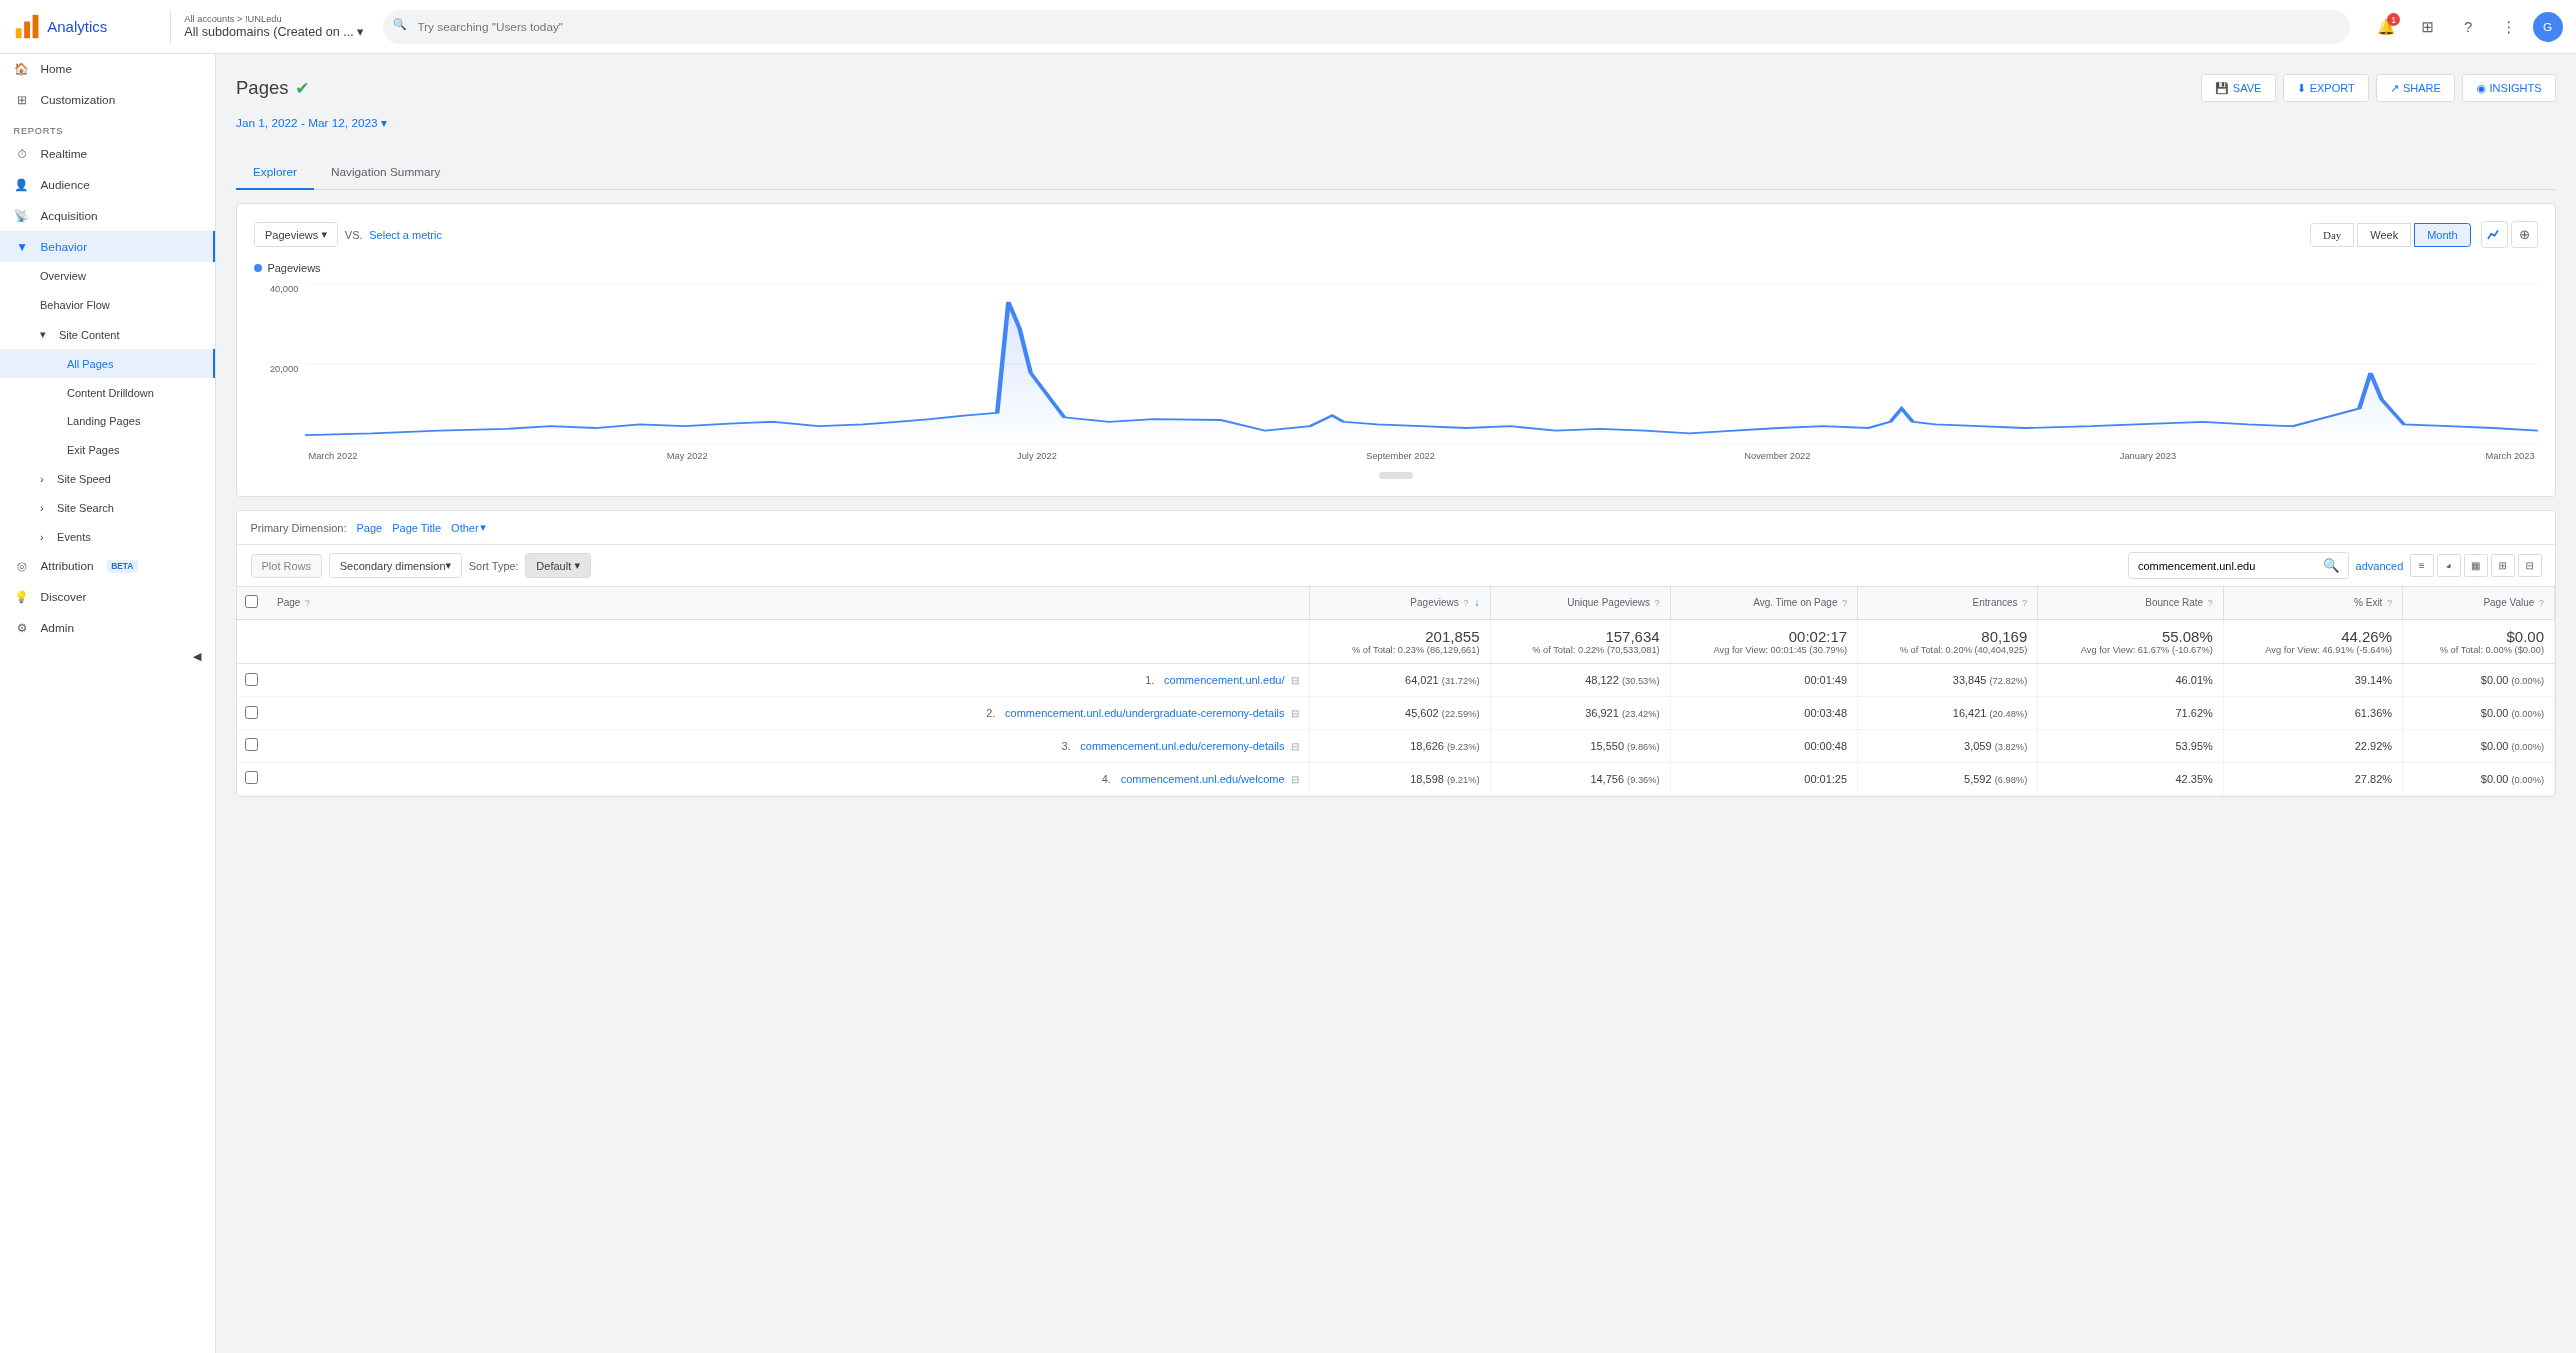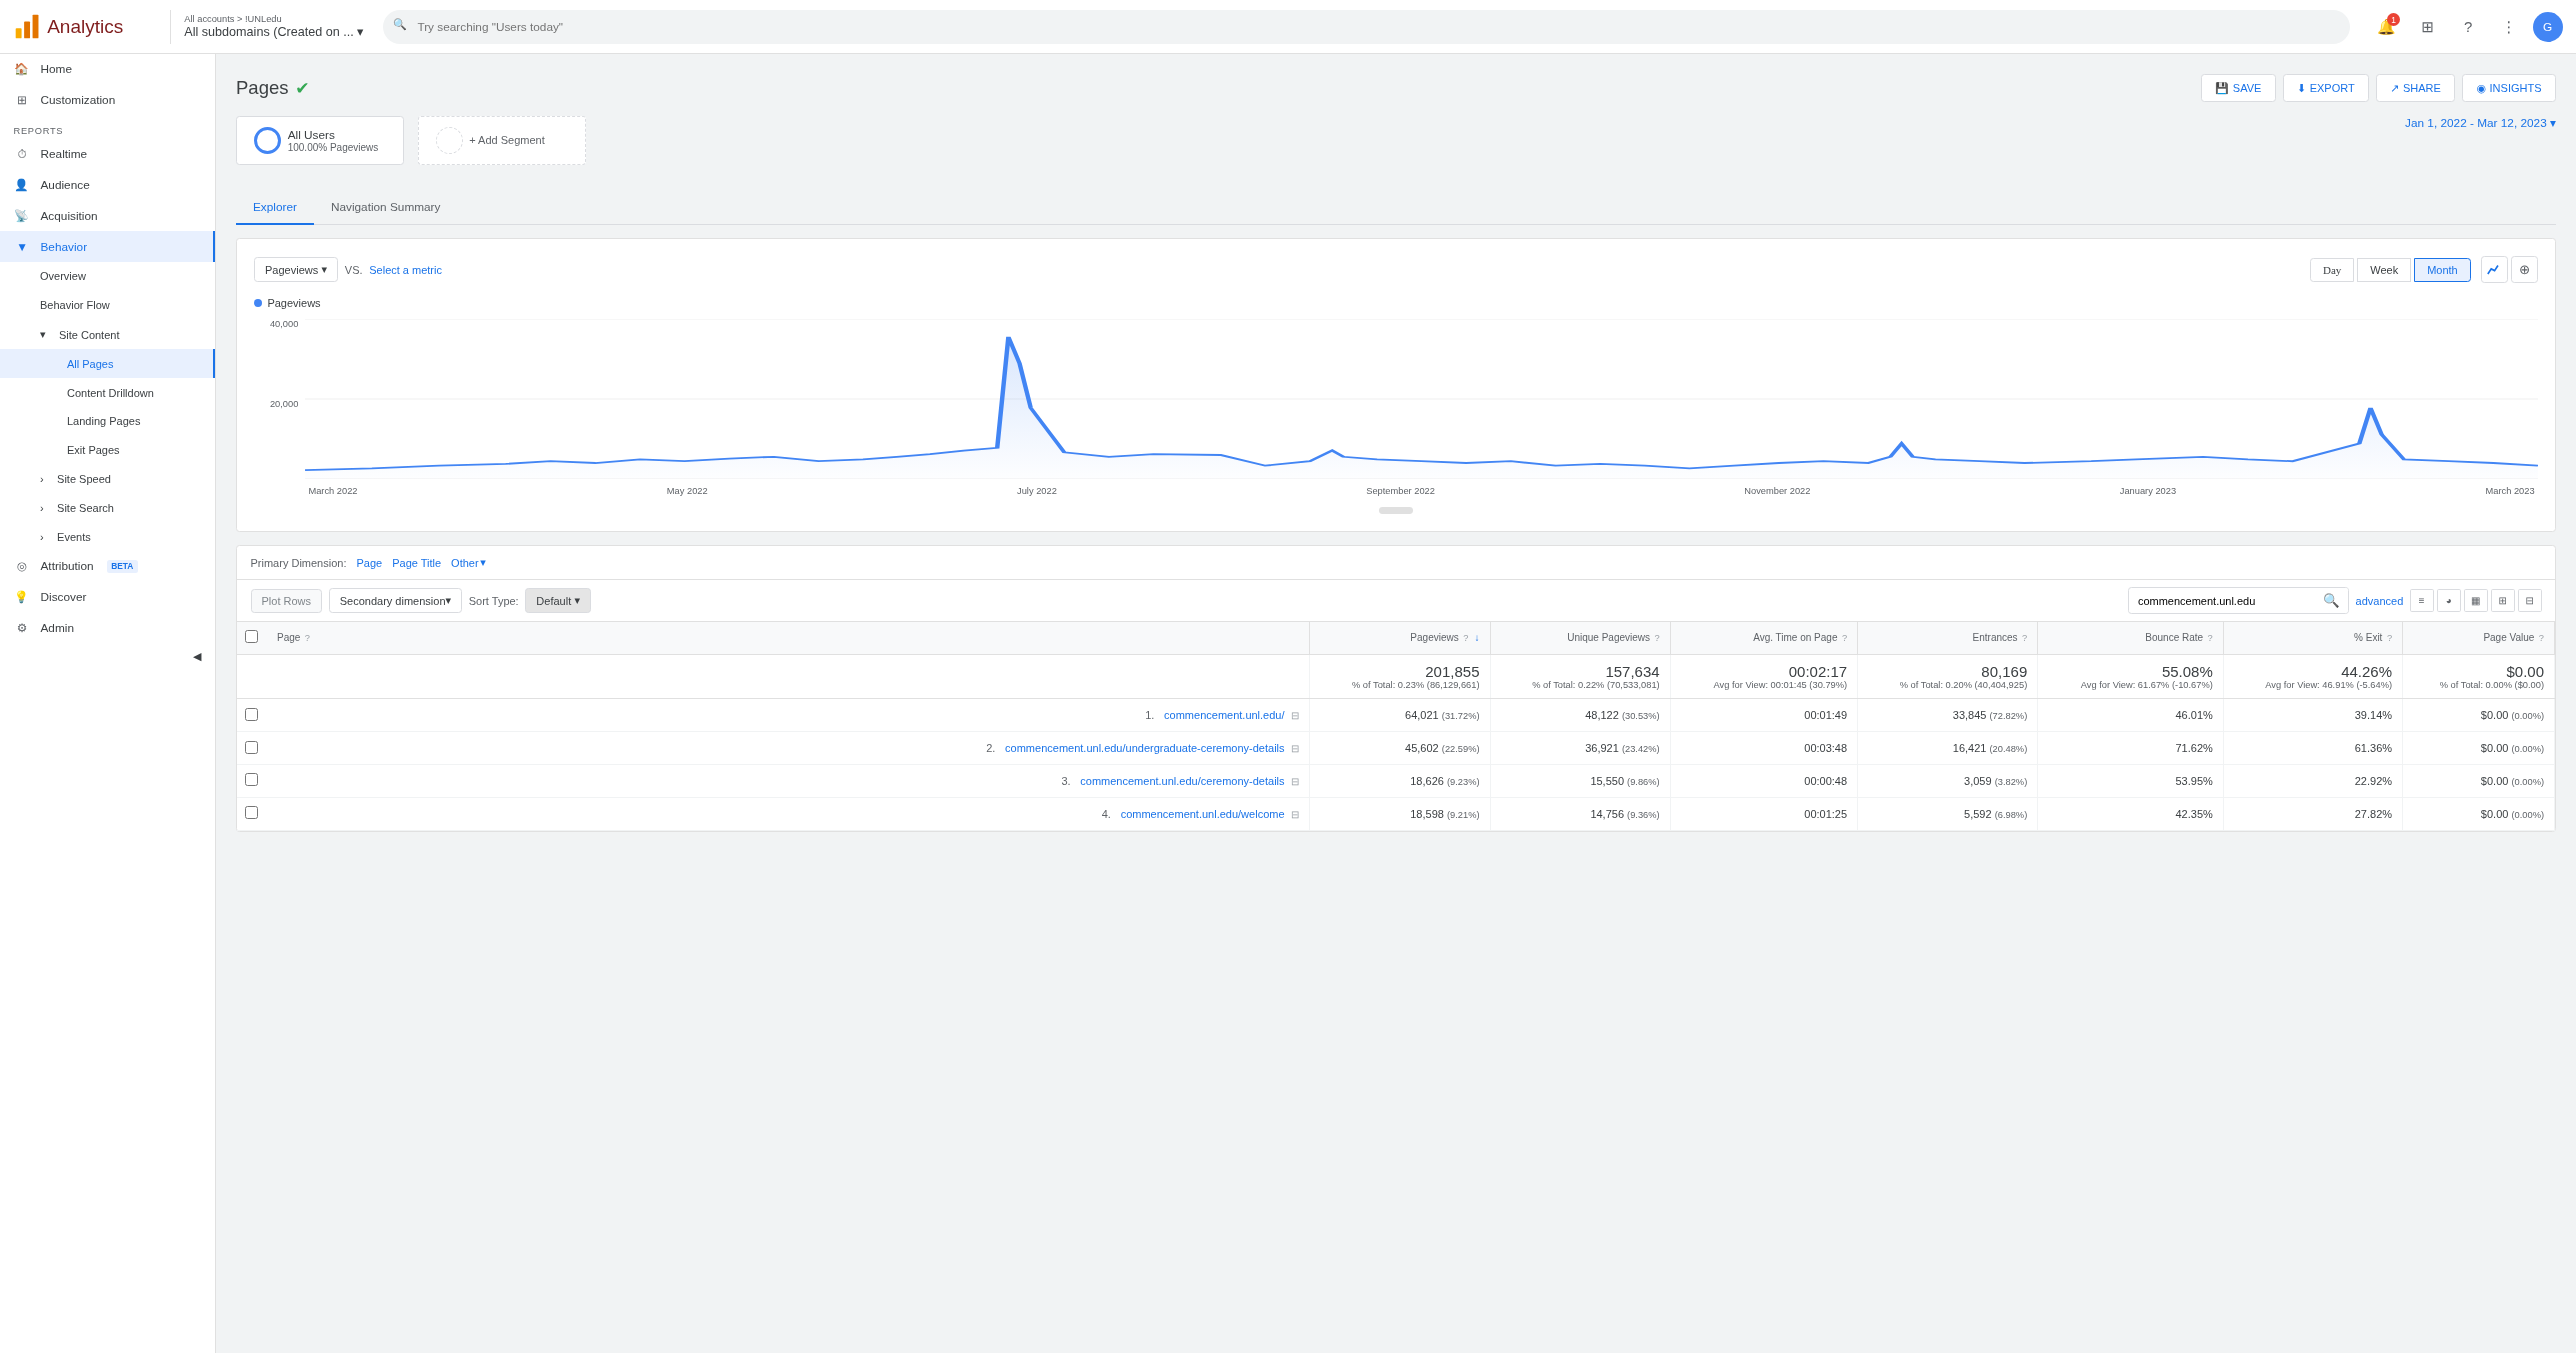--- a/index.html
+++ b/index.html
@@ -6,21 +6,21 @@
     body { font-family: 'Google Sans', Arial, sans-serif; font-size: 11px; color: #3c4043; background: #f1f3f4; }
 
     
     .topbar {
       display: flex; align-items: center; background: #fff;
       height: 54px; padding: 0 13.5px; border-bottom: 0.8px solid #e0e0e0;
       position: fixed; top: 0; left: 0; right: 0; z-index: 100;
     }
     .topbar-logo { display: flex; align-items: center; gap: 6.7px; width: 143px; }
     .logo-icon { width: 27px; height: 27px; }
-    .logo-text { font-size: 19px; font-weight: 400; color: #7f1d1d; }
+    .logo-text { font-size: 15px; font-weight: 400; color: #1d4ed8; }
     .topbar-divider { width: 0.8px; height: 34px; background: #e0e0e0; margin: 0 13.5px; }
     .topbar-account { flex: 0 0 auto; }
     .topbar-account-sub { font-size: 9.3px; color: #5f6368; }
     .topbar-account-main { font-size: 12.6px; color: #3c4043; display: flex; align-items: center; gap: 3.4px; cursor: pointer; }
     .topbar-search { flex: 1; margin: 0 20px; }
     .topbar-search input {
       width: 100%; height: 34px; border: none; background: #f1f3f4;
       border-radius: 20px; padding: 0 13.5px 0 34px; font-size: 11.8px; color: #3c4043;
       outline: none;
     }
@@ -306,33 +306,20 @@
         <span>SHARE</span>
       </button>
       <button class="header-btn">
         <span>◉</span>
         <span>INSIGHTS</span>
       </button>
     </div>
   </div>
 
   <div style="display:flex; align-items:flex-start; justify-content:space-between; margin-bottom:13.5px;">
-    <div class="segments-bar">
-      <div class="segment-chip">
-        <div class="segment-circle"></div>
-        <div>
-          <div class="segment-name">All Users</div>
-          <div class="segment-sub">100.00% Pageviews</div>
-        </div>
-      </div>
-      <div class="add-segment-btn">
-        <div class="segment-circle-empty"></div>
-        <span>+ Add Segment</span>
-      </div>
-    </div>
     <div class="date-range">
       <span>Jan 1, 2022 - Mar 12, 2023</span>
       <span>▾</span>
     </div>
   </div>
 
   <div class="tabs">
     <div class="tab active">Explorer</div>
     <div class="tab">Navigation Summary</div>
   </div>

